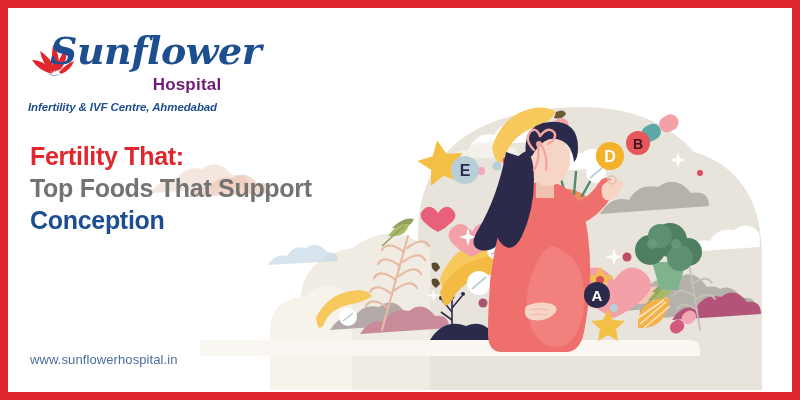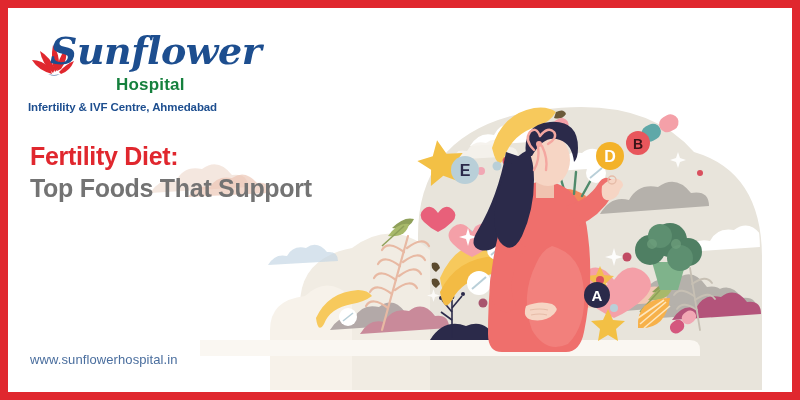--- a/index.html
+++ b/index.html
@@ -68,31 +68,33 @@
     letter-spacing: -0.5px;
     color: #1d4e8f;
     white-space: nowrap;
     text-align: center;
   }
   .logo-hospital {
     margin: 0;
     padding-left: 88px;
     font-size: 17px;
     font-weight: 700;
-    color: #15803d;
+    color: #701a75;
     line-height: 1.1;
     letter-spacing: 0.2px;
+    text-align: center;
   }
   .logo-tagline {
     margin: 6px 0 8px 0;
     font-size: 11.5px;
     font-weight: 700;
     color: #1d4e8f;
     letter-spacing: -0.1px;
     white-space: nowrap;
+    font-style: italic;
   }
 
   
   .headline {
     position: absolute;
     left: 30px;
     top: 140px;
     width: 360px;
     z-index: 20;
     line-height: 1.28;
@@ -420,22 +422,23 @@
         </g>
         <path d="M20 40 q6 3 12 0 q-6 2 -12 0 z" fill="#1d4e8f"></path>
       </svg>
       <div class="logo-word">Sunflower</div>
     </div>
     <div class="logo-hospital">Hospital</div>
     <div class="logo-tagline">Infertility &amp; IVF Centre, Ahmedabad</div>
   </div>
 
   <div class="headline">
-    <span class="l1">Fertility Diet:</span>
+    <span class="l1">Fertility That:</span>
     <span class="l2">Top Foods That Support</span>
+    <span class="l3">Conception</span>
   </div>
 
   <div class="site-url">www.sunflowerhospital.in</div>
 
   <div class="frame-outer"></div>
   <div class="frame-inner"></div>
 
 </div>
 
 </body></html>

